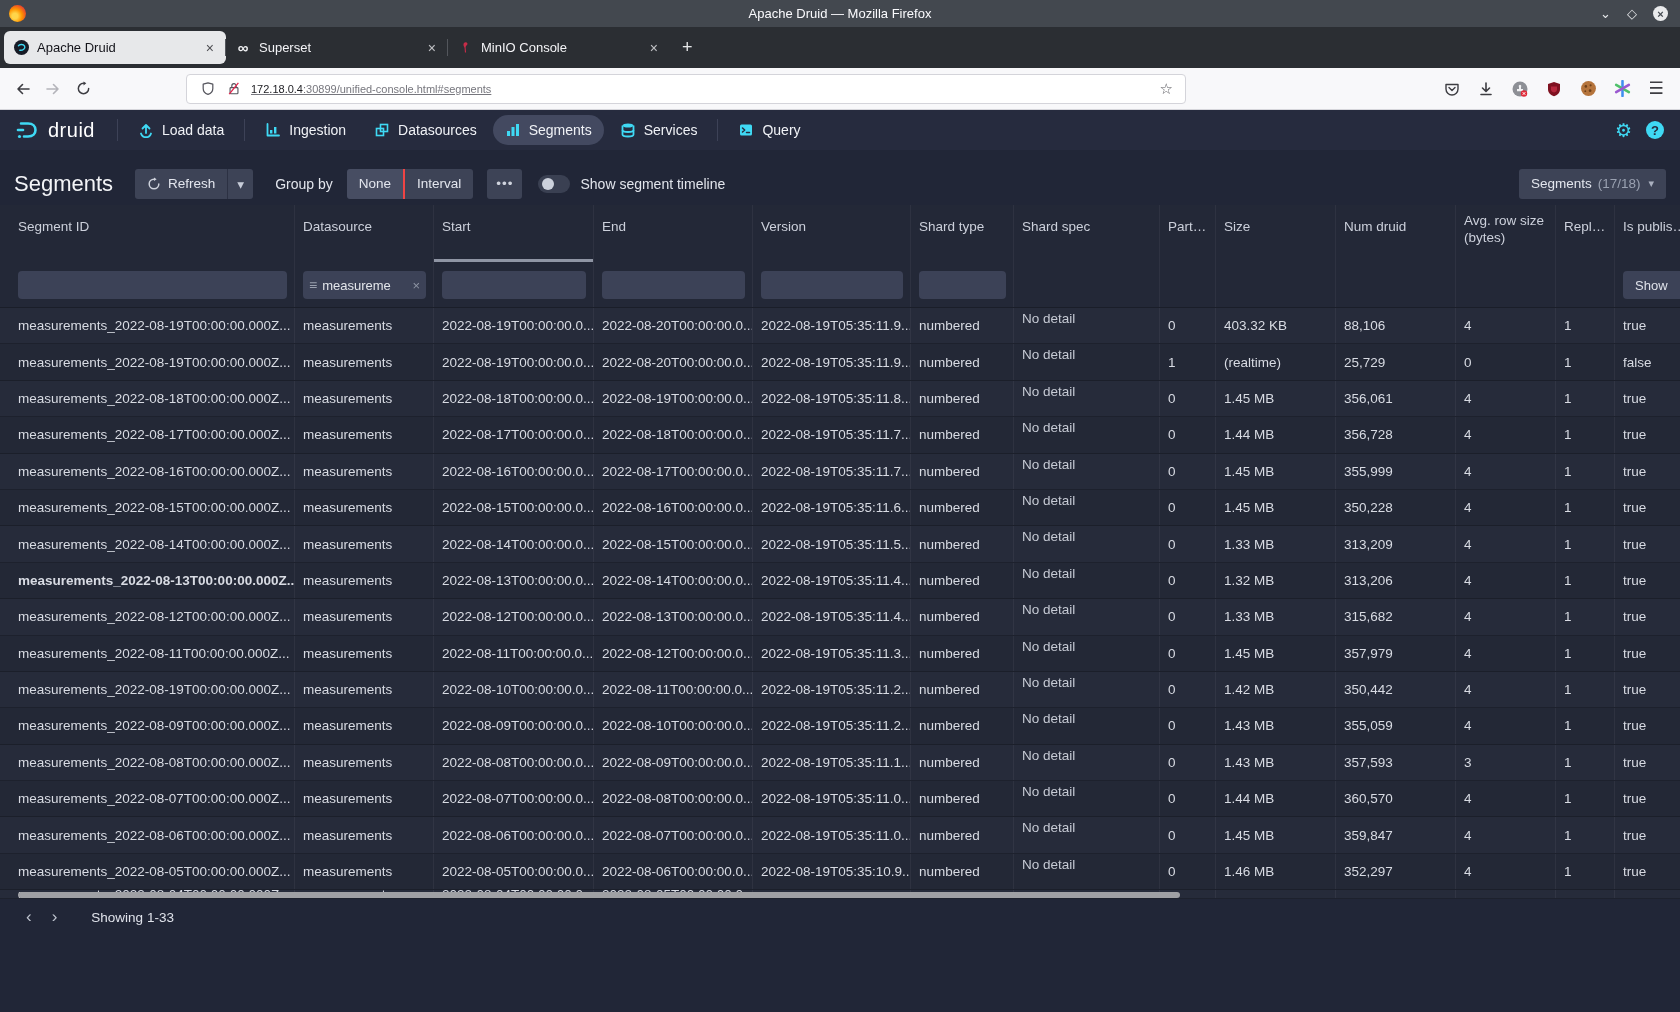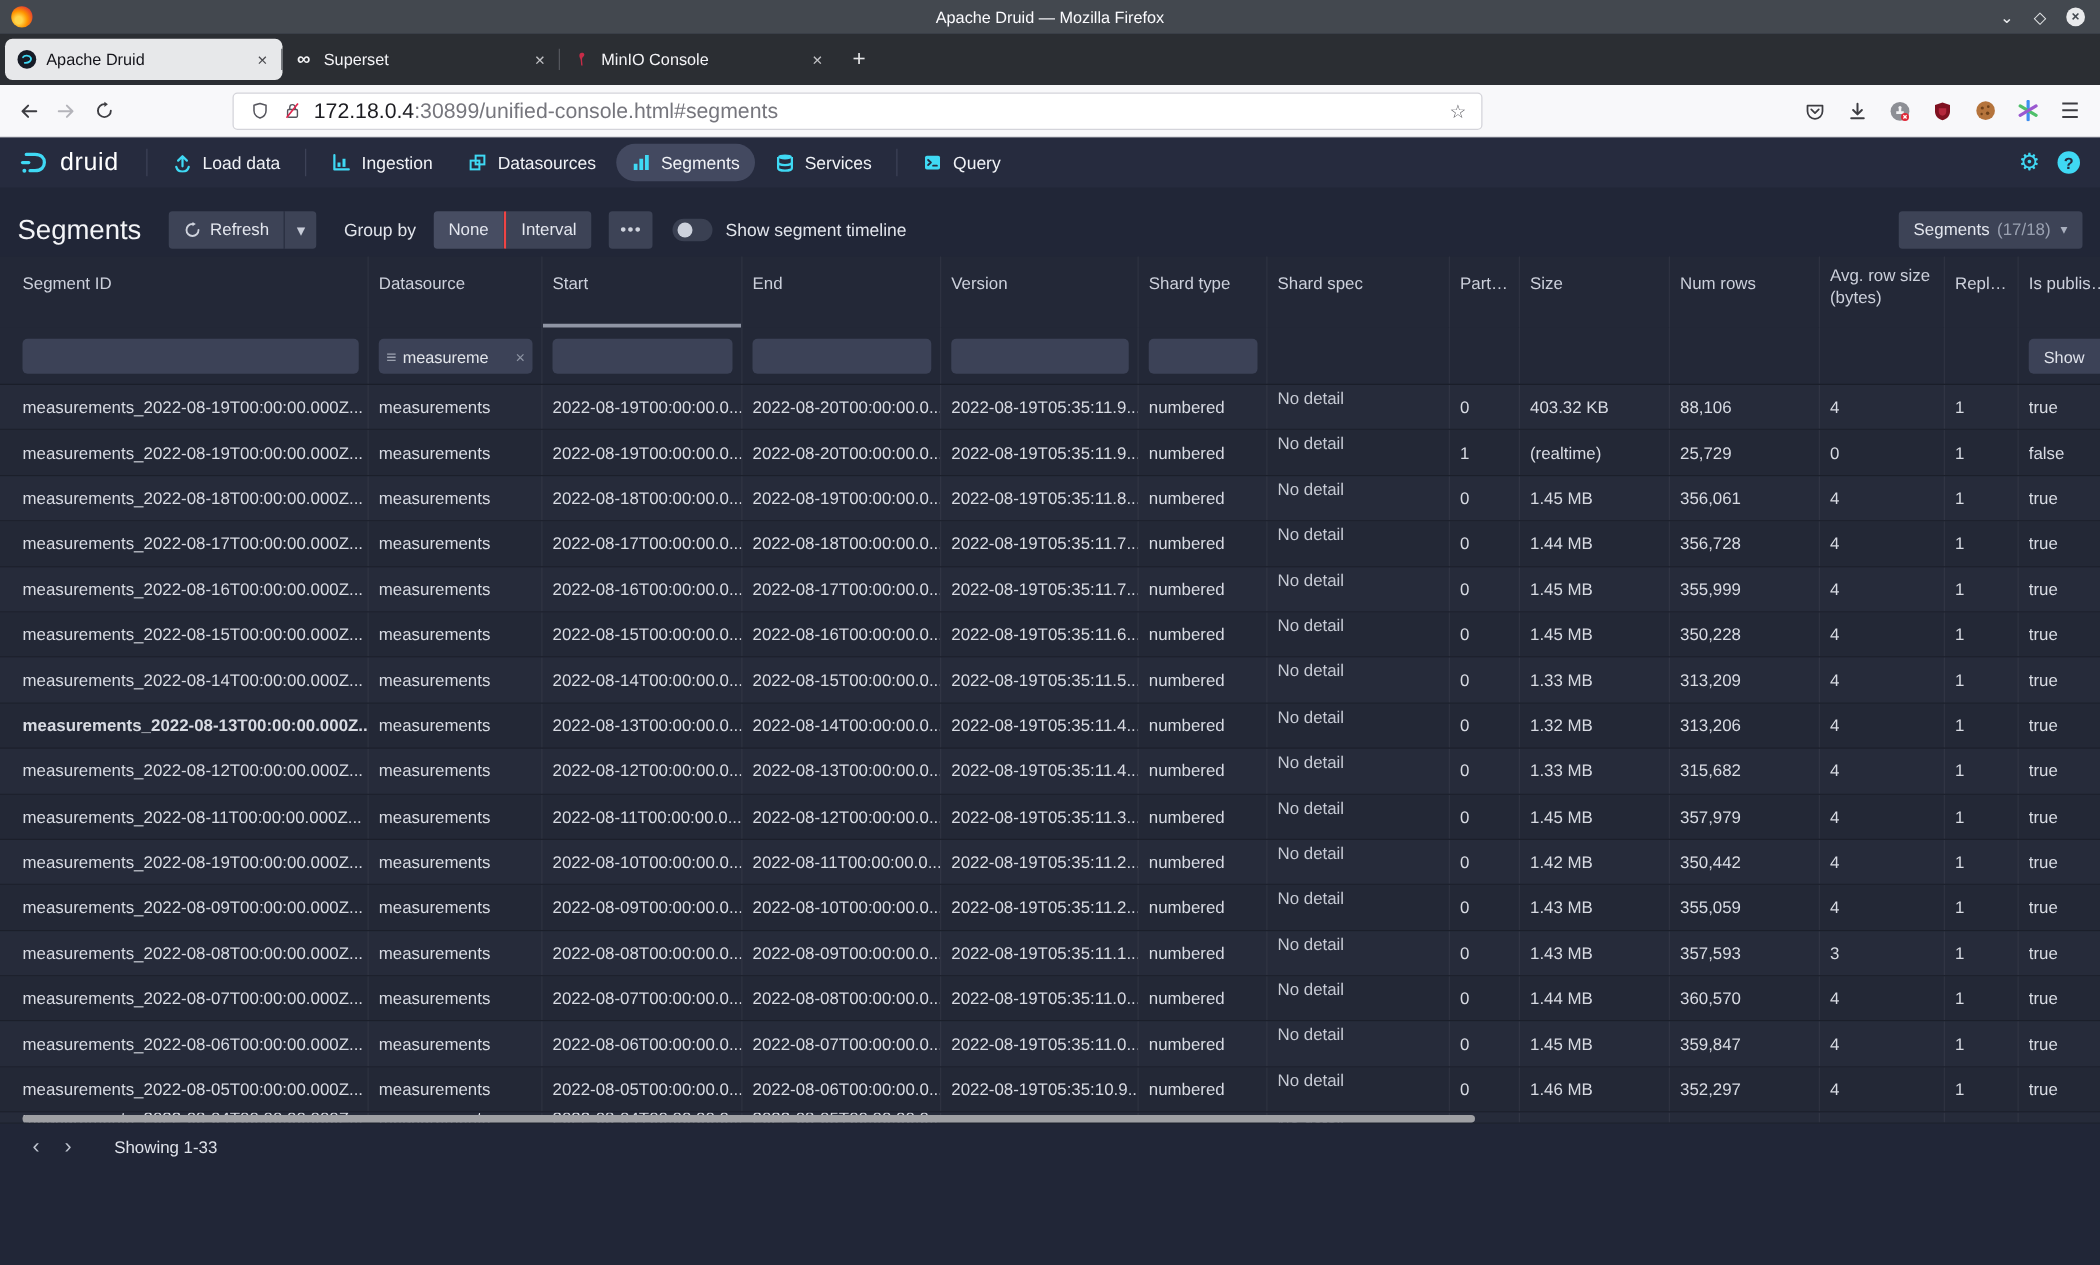--- a/index.html
+++ b/index.html
@@ -32,21 +32,21 @@
   .fav-sup { color:#f2f3f5; font-size:15px; font-weight:bold; line-height:1; }
 
   
   .toolbar { height:42px; background:#f8f8fa; border-bottom:1px solid #d6d6db; display:flex; align-items:center; flex:none; }
   .nav-ico { width:30px; height:30px; display:flex; align-items:center; justify-content:center; color:#3d3d42; font-size:16px; }
   .nav-ico.back { margin-left:8px; }
   .nav-ico.dim { color:#b4b4ba; }
   .urlbox { width:1000px; height:30px; margin-left:88px; background:#ffffff; border:1px solid #d4d4da; border-radius:4px;
             display:flex; align-items:center; padding:0 8px; }
   .urlbox .uico { margin:0 6px; display:flex; align-items:center; }
-  .url-text { font-size:17px; color:#76767d; margin-left:4px; flex:1; white-space:nowrap; overflow:hidden; }
+  .url-text { font-size:11px; color:#76767d; margin-left:4px; flex:1; white-space:nowrap; overflow:hidden;text-decoration:underline; }
   .url-text b { color:#1c1c21; font-weight:normal; }
   .url-star { color:#59595f; font-size:15px; padding:0 4px; }
   .tb-right { margin-left:auto; display:flex; align-items:center; gap:6px; padding-right:10px; }
   .tb-right .nav-ico { width:28px; }
 
   
   .dnav { height:40px; background:#262b3e; display:flex; align-items:center; flex:none; color:#fff; }
   .dlogo { display:flex; align-items:center; gap:8px; padding:0 16px 0 14px; }
   .dlogo .brand { font-size:20px; color:#fff; letter-spacing:.5px; }
   .dnav-sep { width:1px; height:22px; background:#3d4257; margin:0 6px; }
@@ -334,21 +334,21 @@
     <div class="trow thead" id="thead">
         <div class="th first" style="width: 295px;">Segment ID</div>
         <div class="th" style="width: 139px;">Datasource</div>
         <div class="th sorted" style="width: 160px;">Start</div>
         <div class="th" style="width: 159px;">End</div>
         <div class="th" style="width: 158px;">Version</div>
         <div class="th" style="width: 103px;">Shard type</div>
         <div class="th" style="width: 146px;">Shard spec</div>
         <div class="th" style="width: 56px;">Partition</div>
         <div class="th" style="width: 120px;">Size</div>
-        <div class="th" style="width: 120px;">Num rows</div>
+        <div class="th" style="width: 120px;">Num druid</div>
         <div class="th wrap" style="width: 100px;">Avg. row size (bytes)</div>
         <div class="th" style="width: 59px;">Replicas</div>
         <div class="th" style="width: 83px;">Is published</div>
       </div>
     <div class="trow tfilter" id="tfilter">
         <div class="tf first" style="width: 295px;"><input class="finput" style=""></div>
         <div class="tf" style="width: 139px;">
           <div class="chip">
             <span class="fl">≡</span>
             <span class="cv">measureme</span>

